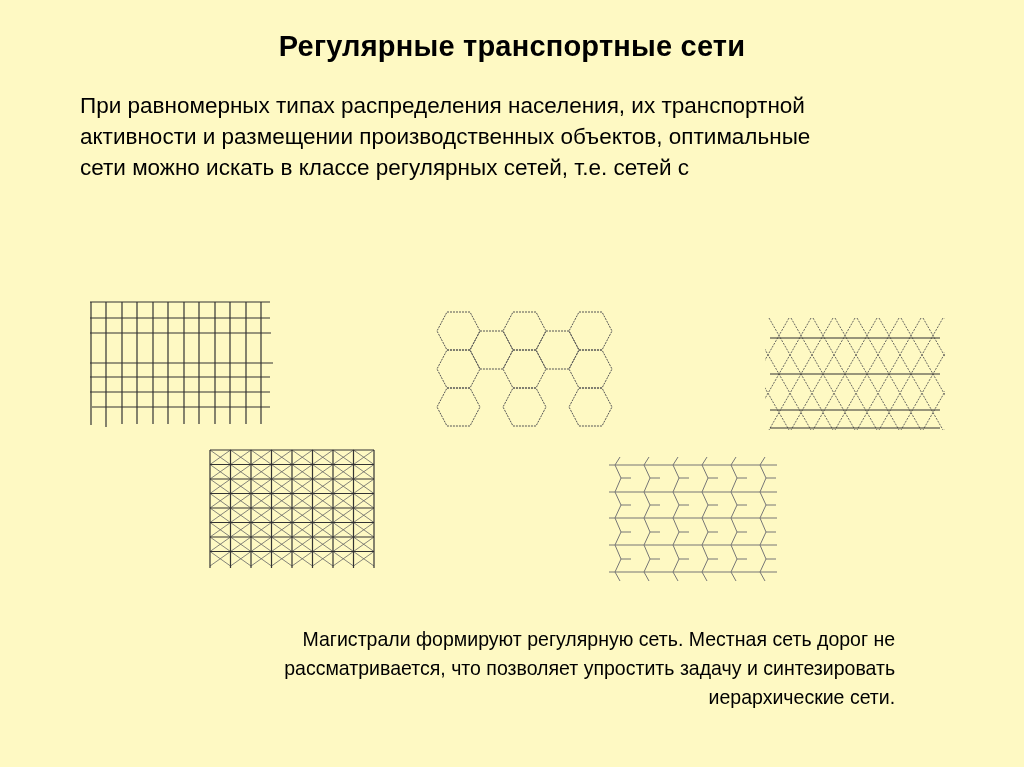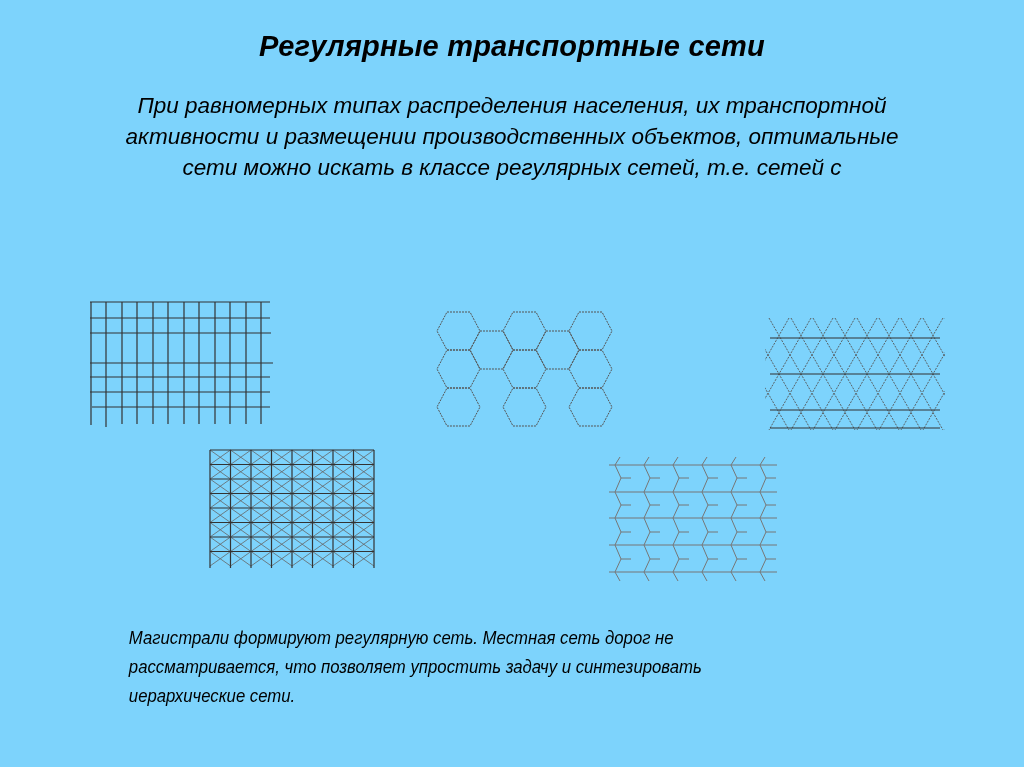--- a/index.html
+++ b/index.html
@@ -1,25 +1,25 @@
 <!DOCTYPE html>
 <html><head>
   <meta charset="utf-8">
   <style>
     html, body { margin: 0; padding: 0; background: #ffffff; }
     body { width: 1024px; height: 767px; position: relative; overflow: hidden;
            font-family: "Liberation Sans", sans-serif; color: #000; }
-    .slide { position: absolute; left: 0; top: 0; width: 1024px; height: 767px; background: #7dd3fc; font-style: italic; }
+    .slide { position: absolute; left: 0; top: 0; width: 1024px; height: 767px; background: #fef9c3; }
     .title { position: absolute; left: 0; top: 30px; width: 1024px; text-align: center;
              font-weight: bold; font-size: 29px; letter-spacing: 0.2px; }
-    .intro { position: absolute; left: 80px; top: 90px; width: 864px; text-align: center;
+    .intro { position: absolute; left: 80px; top: 90px; width: 864px; text-align: left;
              font-size: 22.5px; line-height: 31px; }
     .intro .ln { display: block; white-space: nowrap; }
-    .footer { position: absolute; left: 100px; top: 624px; width: 824px; text-align: left;
-              font-size: 18px; line-height: 29px; font-stretch: condensed; }
+    .footer { position: absolute; left: 100px; top: 624px; width: 824px; text-align: right;
+              font-size: 21px; line-height: 29px; font-stretch: condensed; }
     .footer .ln { display: block; white-space: nowrap; transform: scaleX(0.93); }
     svg.net { position: absolute; overflow: visible; }
     svg.net line, svg.net polyline, svg.net polygon { fill: none; }
   </style>
 </head>
 <body>
 
 <div class="slide">
 
   <div class="title">Регулярные транспортные сети</div>

